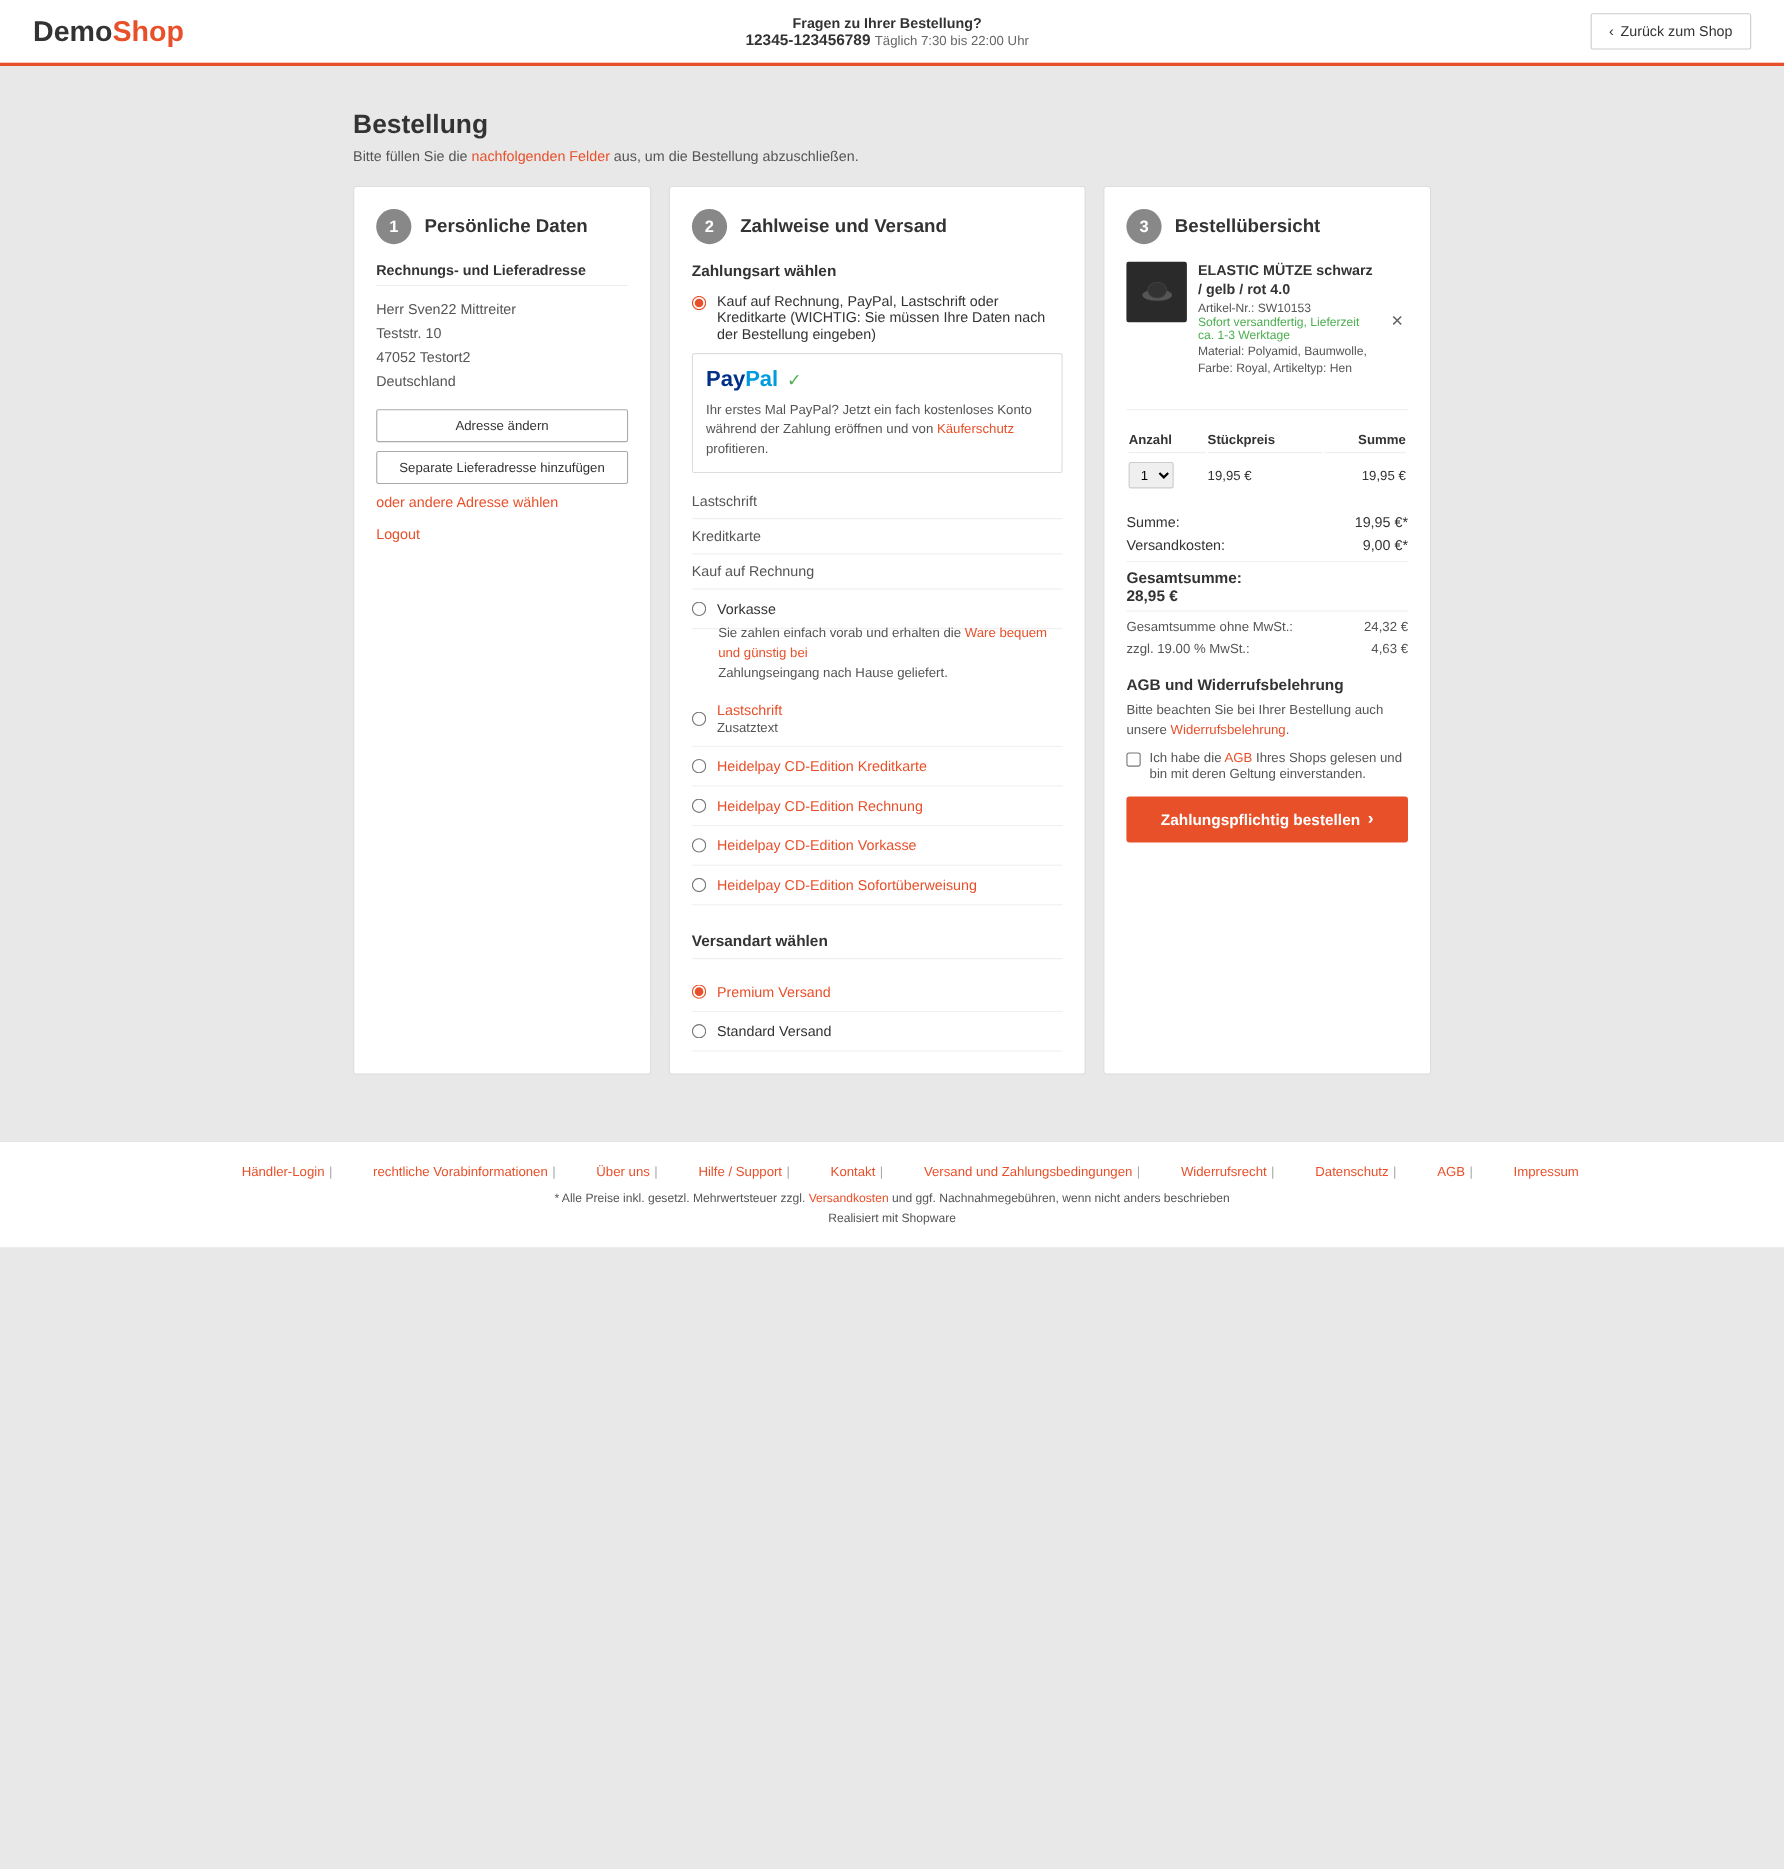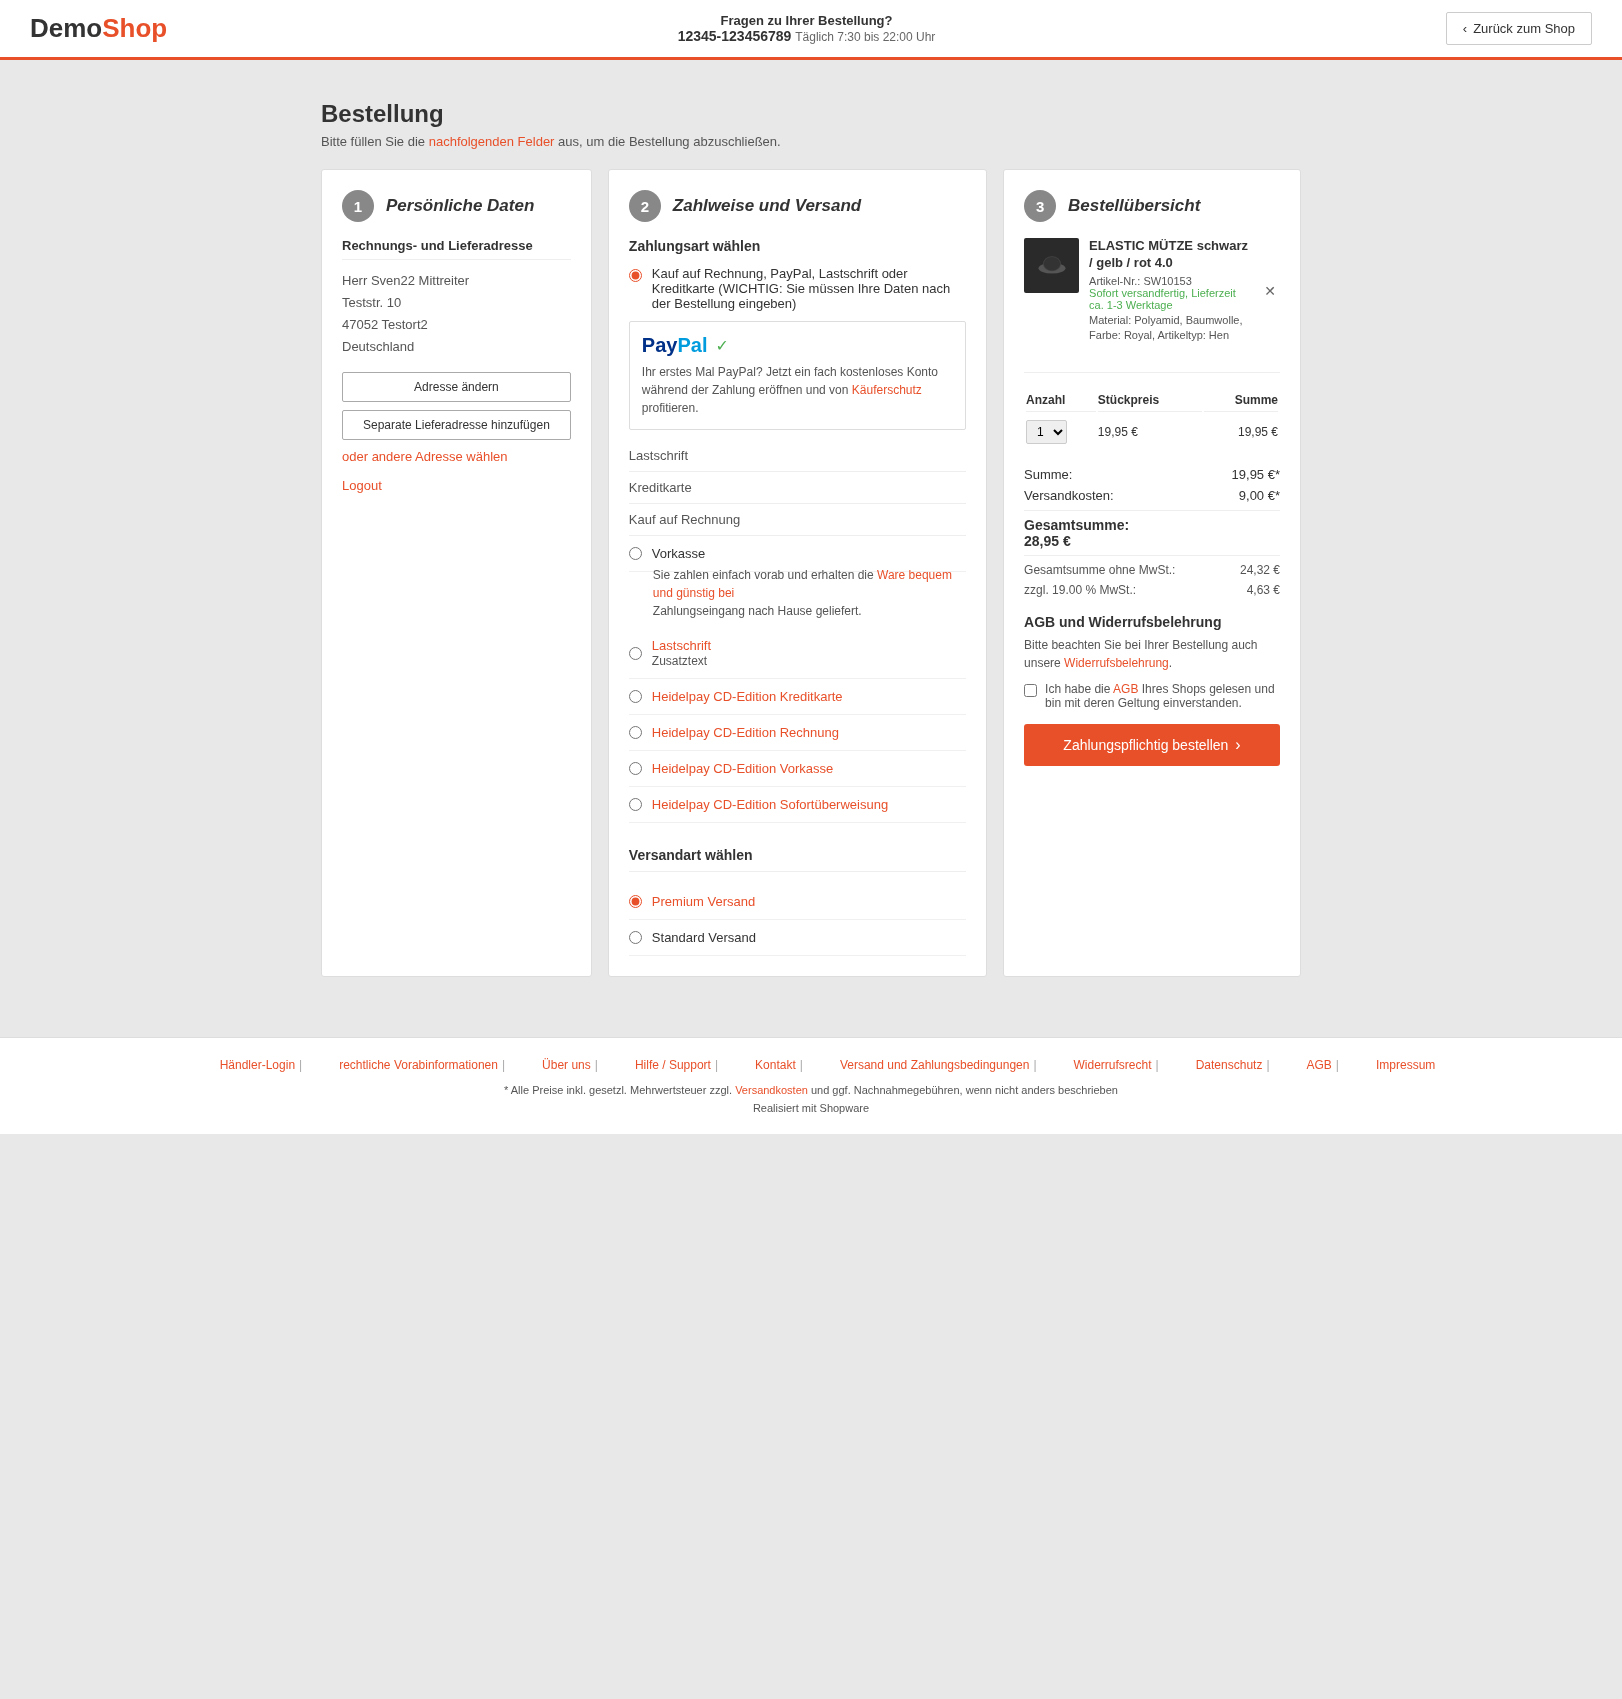--- a/index.html
+++ b/index.html
@@ -24,21 +24,21 @@
 
     
     .steps-grid { display: grid; grid-template-columns: 1fr 1.4fr 1.1fr; gap: 16px; }
 
     
     .card { background: #fff; border: 1px solid #ddd; border-radius: 3px; padding: 20px; }
 
     
     .step-header { display: flex; align-items: center; gap: 12px; margin-bottom: 16px; }
     .step-number { width: 32px; height: 32px; border-radius: 50%; background: #888; color: #fff; display: flex; align-items: center; justify-content: center; font-size: 15px; font-weight: bold; flex-shrink: 0; }
-    .step-title { font-size: 17px; font-weight: bold; color: #333; font-style: italic; }
+    .step-title { font-size: 17px; font-weight: bold; color: #333; }
 
     
     .section-label { font-size: 13px; font-weight: bold; color: #333; margin-bottom: 10px; border-bottom: 1px solid #eee; padding-bottom: 6px; }
     .address-block { font-size: 13px; color: #555; line-height: 1.7; margin-bottom: 14px; }
     .btn-outline { border: 1px solid #aaa; background: #fff; padding: 7px 14px; font-size: 12px; cursor: pointer; border-radius: 2px; color: #333; display: block; width: 100%; margin-bottom: 8px; text-align: center; }
     .link-orange { color: #e8502a; font-size: 13px; text-decoration: none; cursor: pointer; }
     .logout-link { color: #e8502a; font-size: 13px; text-decoration: none; cursor: pointer; display: block; margin-top: 14px; }
 
     
     .payment-section-title { font-size: 14px; font-weight: bold; margin-bottom: 12px; color: #333; }
@@ -83,21 +83,21 @@
     .totals-row.bold { font-weight: bold; font-size: 14px; color: #333; border-top: 1px solid #eee; border-bottom: 1px solid #eee; padding: 6px 0; margin: 4px 0; flex-direction: column; }
     .totals-row.small { font-size: 12px; color: #555; }
 
     .agb-section { margin-bottom: 14px; }
     .agb-title { font-size: 14px; font-weight: bold; margin-bottom: 6px; color: #333; }
     .agb-text { font-size: 12px; color: #555; margin-bottom: 10px; line-height: 1.5; }
     .agb-text a { color: #e8502a; text-decoration: none; }
     .agb-checkbox { display: flex; align-items: flex-start; gap: 8px; font-size: 12px; color: #555; margin-bottom: 14px; }
     .agb-checkbox input { margin-top: 2px; flex-shrink: 0; }
 
-    .order-btn { background: #e8502a; color: #fff; border: none; padding: 12px 16px; font-size: 14px; font-weight: normal; cursor: pointer; border-radius: 3px; width: 100%; display: flex; align-items: center; justify-content: center; gap: 7px; text-align: right; }
+    .order-btn { background: #e8502a; color: #fff; border: none; padding: 12px 16px; font-size: 14px; font-weight: bold; cursor: pointer; border-radius: 3px; width: 100%; display: flex; align-items: center; justify-content: center; gap: 7px; text-align: right; }
 
     
     .footer { background: #fff; border-top: 1px solid #ddd; padding: 20px 30px; text-align: center; margin-top: 10px; }
     .footer-links { display: flex; flex-wrap: wrap; justify-content: center; gap: 4px; margin-bottom: 12px; }
     .footer-links a { color: #e8502a; font-size: 12px; text-decoration: none; padding-left: 33px; }
     .footer-links .sep { color: #aaa; font-size: 12px; }
     .footer-note { font-size: 11px; color: #555; margin-bottom: 6px; }
     .footer-note a { color: #e8502a; text-decoration: none; }
     .footer-powered { font-size: 11px; color: #555; }
 

